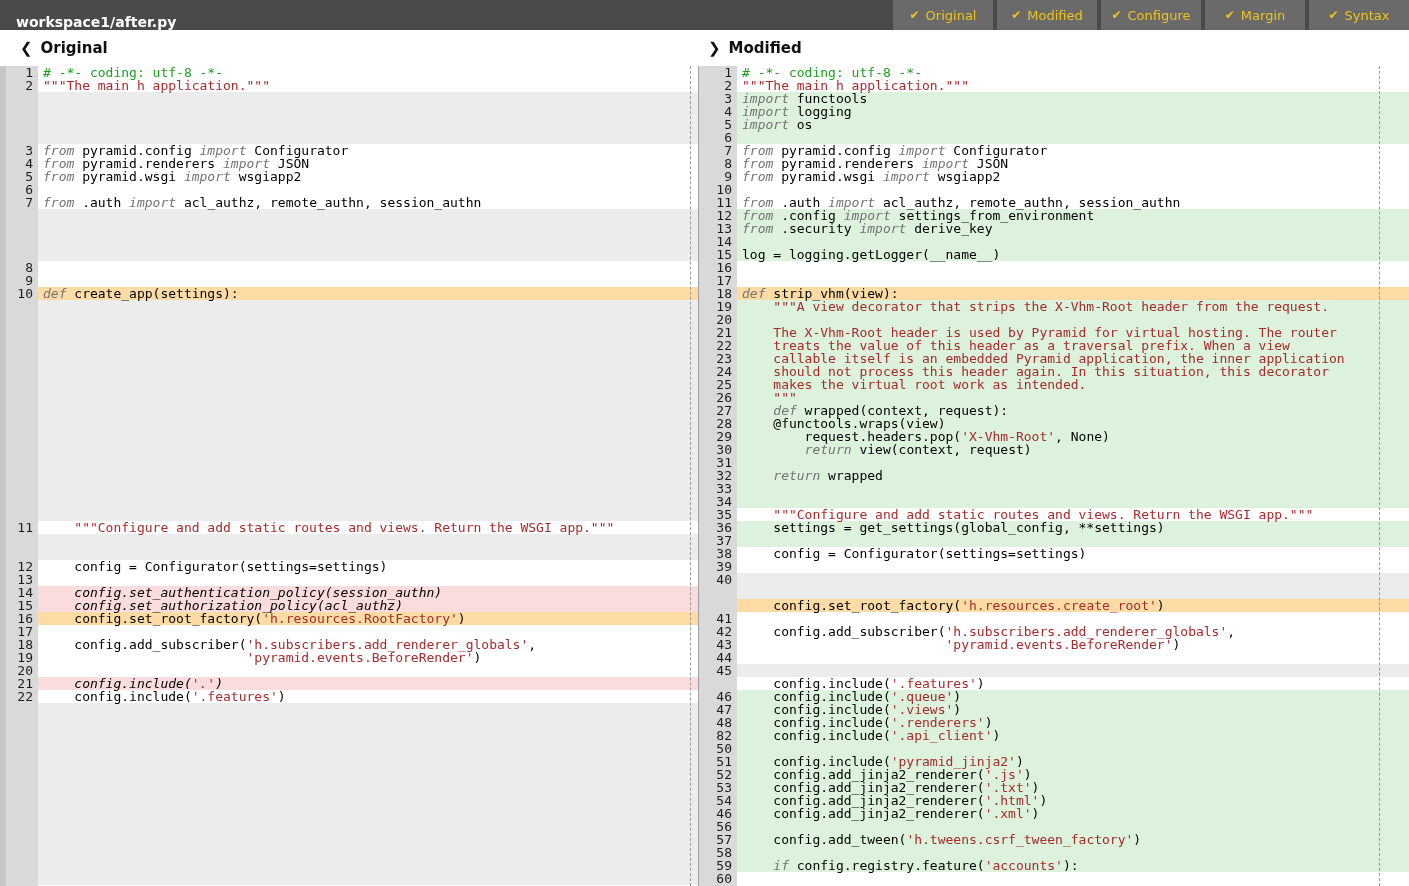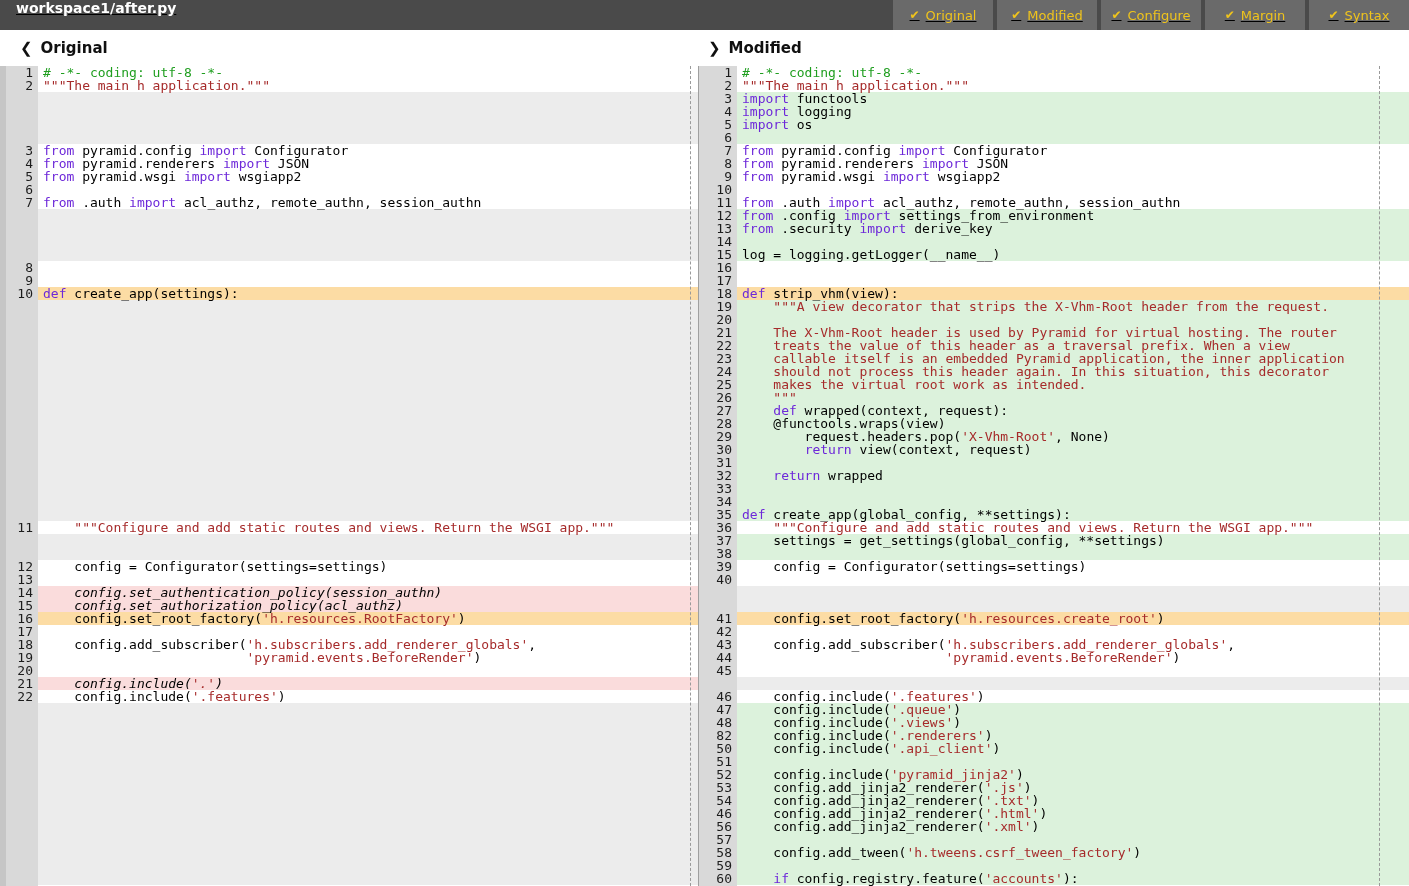--- a/index.html
+++ b/index.html
@@ -1,21 +1,21 @@
 <!DOCTYPE html>
 <html><head>
 <meta charset="utf-8">
 <style>
   * { box-sizing: border-box; margin: 0; padding: 0; }
   html,body { width: 1409px; height: 886px; overflow: hidden; background: #fff;
               font-family: "Liberation Sans", sans-serif; }
 
   
   .titlebar { position: absolute; left:0; top:0; width:1409px; height:30px;
-              background:#4a4a4a; display:flex; align-items:flex-start;text-decoration:underline; }
+              background:#4a4a4a; display:flex; align-items:flex-end; }
   .titlebar .title { color:#fff; font-weight:bold; font-size:14px; padding-left:16px;
                      font-family:"DejaVu Sans", sans-serif; flex:1; }
   .toolbar { display:flex; height:30px; align-items:stretch; }
   .tb-btn { width:100px; margin-left:4px; background:#6a6a6a; border:none;
             color:#f0c41c; font-size:13px; font-family:"DejaVu Sans", sans-serif;
             display:flex; align-items:center; justify-content:center; gap:6px;
             cursor:pointer; }
   .tb-btn .chk { font-size:12px; }
 
   
@@ -43,21 +43,21 @@
   .code { flex:1; position:relative; overflow:hidden; background:#fff; }
   .row { height:13px; line-height:13px; white-space:pre;
          font-family:"DejaVu Sans Mono", monospace; font-size:13px; color:#000;
          padding-left:5px; }
   .bg-w { background:#ffffff; }
   .bg-g { background:#dcf2dc; }
   .bg-p { background:#fadcdc;font-style:italic; }
   .bg-o { background:#fcdca4; }
   .bg-f { background:#ececec; }
 
-  .tok-k { color:#6d28d9; }
+  .tok-k { color:#737373;font-style:italic; }
   .tok-s { color:#a62b2b; }
   .tok-c { color:#1f9e1f; }
   .tok-t { color:#000000; }
 
   .guide { position:absolute; top:0; bottom:0; width:0;
            border-left:1px dashed #9a9a9a; z-index:2; }
   .guide-left  { left:652px; }
   .guide-right { left:642px; }
 </style>
 </head>
@@ -330,21 +330,20 @@
         <div class="row bg-g"><span class="tok-s">    makes the virtual root work as intended.</span></div>
         <div class="row bg-g"><span class="tok-s">    """</span></div>
         <div class="row bg-g"><span class="tok-t">    </span><span class="tok-k">def</span><span class="tok-t"> wrapped(context, request):</span></div>
         <div class="row bg-g"><span class="tok-t">    @functools.wraps(view)</span></div>
         <div class="row bg-g"><span class="tok-t">        request.headers.pop(</span><span class="tok-s">'X-Vhm-Root'</span><span class="tok-t">, None)</span></div>
         <div class="row bg-g"><span class="tok-t">        </span><span class="tok-k">return</span><span class="tok-t"> view(context, request)</span></div>
         <div class="row bg-g"></div>
         <div class="row bg-g"><span class="tok-t">    </span><span class="tok-k">return</span><span class="tok-t"> wrapped</span></div>
         <div class="row bg-g"></div>
         <div class="row bg-g"></div>
-        <div class="row bg-g"><span class="tok-k">def</span><span class="tok-t"> create_app(global_config, **settings):</span></div>
         <div class="row bg-w"><span class="tok-s">    """Configure and add static routes and views. Return the WSGI app."""</span></div>
         <div class="row bg-g"><span class="tok-t">    settings = get_settings(global_config, **settings)</span></div>
         <div class="row bg-g"></div>
         <div class="row bg-w"><span class="tok-t">    config = Configurator(settings=settings)</span></div>
         <div class="row bg-w"></div>
         <div class="row bg-f"></div>
         <div class="row bg-f"></div>
         <div class="row bg-o"><span class="tok-t">    config.set_root_factory(</span><span class="tok-s">'h.resources.create_root'</span><span class="tok-t">)</span></div>
         <div class="row bg-w"></div>
         <div class="row bg-w"><span class="tok-t">    config.add_subscriber(</span><span class="tok-s">'h.subscribers.add_renderer_globals'</span><span class="tok-t">,</span></div>

